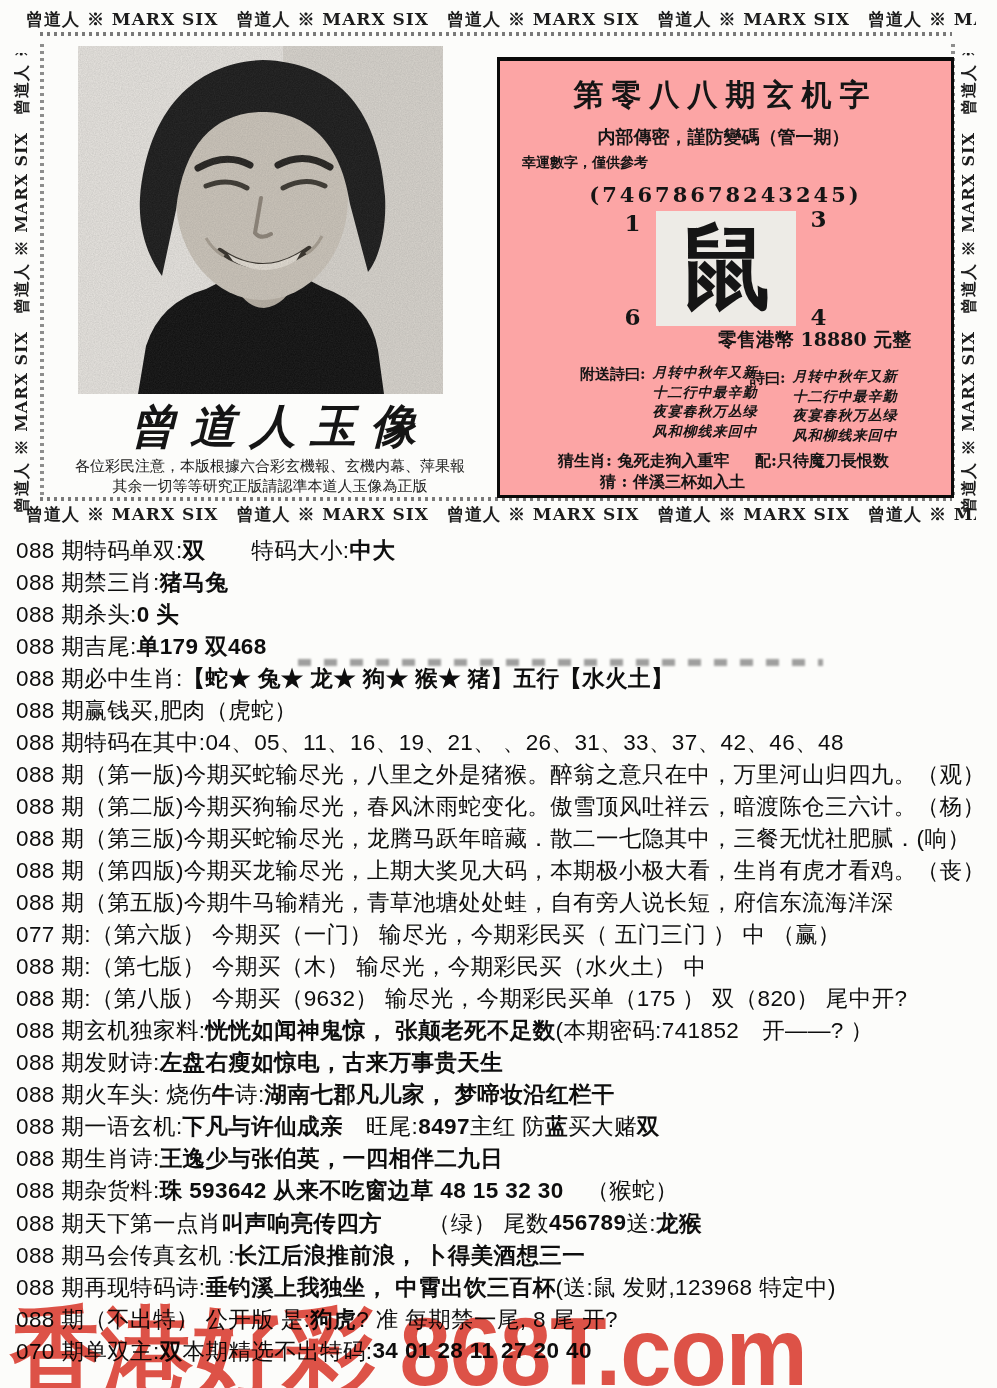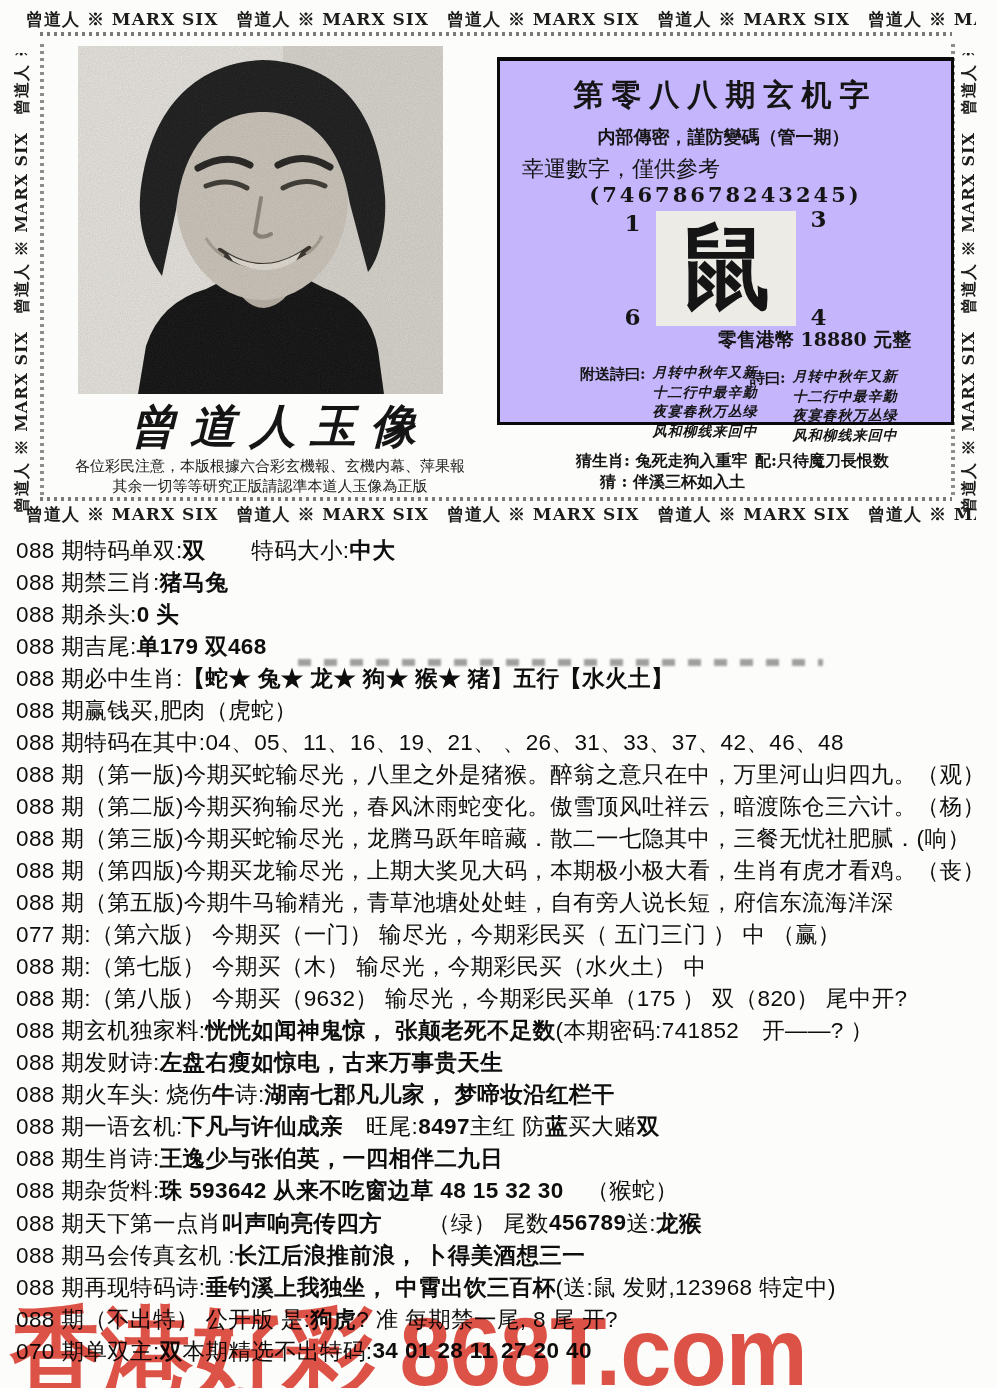--- a/index.html
+++ b/index.html
@@ -23,42 +23,42 @@
            transform:rotate(-90deg);color:#1c1c1c;}
   .v-strip.left{left:-205px;top:270px;}
   .v-strip.right{left:742px;top:270px;}
   
   .photo{position:absolute;left:78px;top:46px;width:365px;height:348px;}
   .caption{position:absolute;left:80px;top:396px;width:400px;text-align:center;
            font-family:"DejaVu Serif",serif;font-weight:bold;font-size:46px;letter-spacing:14px;font-style:italic;}
   .caption-note{position:absolute;left:50px;top:456px;width:440px;
                 font-family:"DejaVu Serif",serif;font-size:15px;line-height:20px;color:#222;text-align:center;}
   
-  .mbox{position:absolute;left:497px;top:57px;width:457px;height:368px;background:#c4b5fd;
+  .mbox{position:absolute;left:497px;top:57px;width:457px;height:441px;background:#fca5a5;
         border:3px solid #0a0a0a;border-top-width:4px;box-sizing:border-box;}
   .bx-title{position:absolute;top:14px;width:100%;text-align:center;
             font-family:"DejaVu Serif",serif;font-weight:bold;font-size:30px;letter-spacing:8px;}
   .bx-row1{position:absolute;top:64px;left:22px;right:26px;display:flex;justify-content:center;
            font-family:"DejaVu Serif",serif;font-weight:bold;font-size:18px;}
-  .bx-row2{position:absolute;top:93px;left:22px;font-family:"DejaVu Serif",serif;font-weight:normal;font-size:22px;}
+  .bx-row2{position:absolute;top:93px;left:22px;font-family:"DejaVu Serif",serif;font-weight:bold;font-size:14px;}
   .bx-nums{position:absolute;top:121px;width:100%;text-align:center;
            font-family:"DejaVu Serif",serif;font-weight:bold;font-size:21px;letter-spacing:3px;}
   .bx-zodiac{position:absolute;top:150px;left:50%;transform:translateX(-50%);width:230px;height:115px;}
   .z-bg{position:absolute;left:45px;top:0;width:140px;height:115px;background:#edebe6;}
   .z-char{position:absolute;left:45px;top:0;width:140px;height:115px;text-align:center;line-height:112px;
           font-family:"DejaVu Serif",serif;font-weight:bold;font-size:92px;}
   .z-num{position:absolute;font-family:"DejaVu Serif",serif;font-weight:bold;font-size:23px;}
   .z-tl{left:14px;top:-2px;} .z-tr{right:14px;top:-6px;} .z-bl{left:14px;bottom:-4px;} .z-br{right:14px;bottom:-4px;}
   .bx-price{position:absolute;top:266px;left:218px;font-family:"DejaVu Serif",serif;font-weight:bold;font-size:19px;}
   .bx-poem{position:absolute;display:flex;font-family:"DejaVu Serif",serif;font-weight:bold;}
   .bx-poem .p-label{font-size:15px;margin-right:7px;padding-top:2px;}
   .bx-poem .p-lines{font-size:14px;line-height:19.5px;letter-spacing:1px;font-style:italic;}
   .bx-poem.pleft{top:302px;left:40px;margin-left:40px;}
   .bx-poem.pright{top:306px;left:250px;}
-  .bx-guess1{position:absolute;top:390px;left:76px;font-family:"DejaVu Serif",serif;font-weight:bold;font-size:16px;}
+  .bx-guess1{position:absolute;top:390px;left:58px;font-family:"DejaVu Serif",serif;font-weight:bold;font-size:16px;}
   .bx-pair{position:absolute;top:390px;left:255px;font-family:"DejaVu Serif",serif;font-weight:bold;font-size:16px;}
   .bx-guess2{position:absolute;top:411px;left:100px;font-family:"DejaVu Serif",serif;font-weight:bold;font-size:16px;}
   
   .body-lines{position:absolute;left:16px;top:534px;width:975px;}
   .bline{height:32.05px;display:flex;align-items:center;white-space:nowrap;
          font-size:22.5px;letter-spacing:.4px;color:#0e0e0e;text-align:right;}
   .bline .bld{font-weight:bold;}
   .ghost{position:absolute;left:298px;top:659px;width:525px;height:7px;opacity:.5;filter:blur(1px);
          background:repeating-linear-gradient(90deg,#444 0 13px,transparent 13px 26px);}
   

